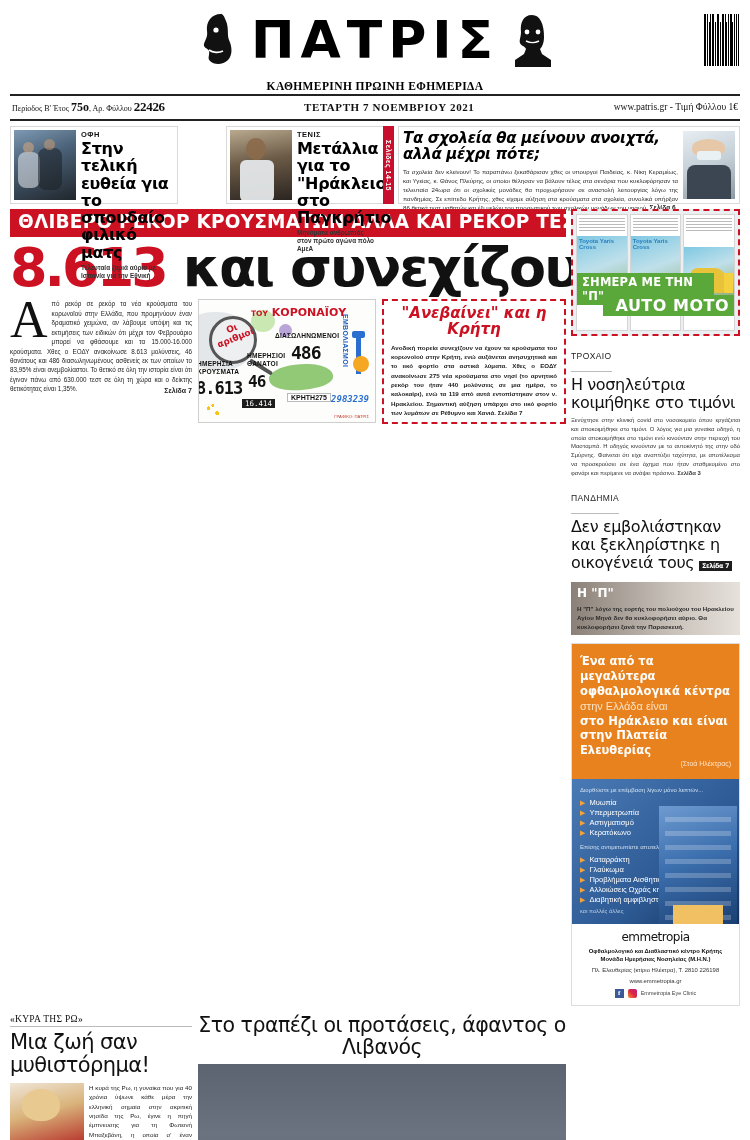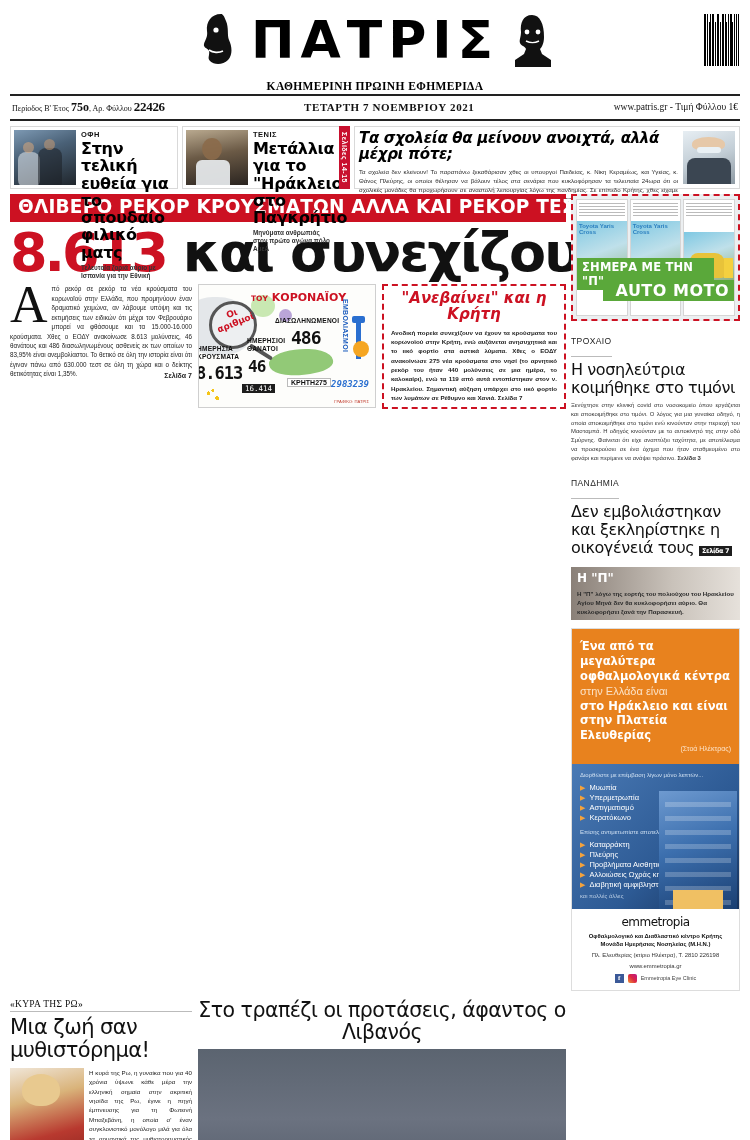--- a/index.html
+++ b/index.html
@@ -42,21 +42,21 @@
     font-family: "Liberation Serif", serif; font-size: 10px; padding: 3px 2px 4px;
     border-bottom: 2px solid #222;
   }
   .dateline .left { font-size: 8px; letter-spacing: 0; }
   .dateline .left b.big { font-size: 12px; }
   .dateline .left b.num { font-size: 13px; letter-spacing: -0.3px; }
   .dateline .center { font-weight: bold; font-size: 11px; letter-spacing: 0.6px; }
   .dateline .right { font-size: 9.5px; }
 
   
-  .teaser-strip { display: flex; gap: 4px; margin-top: 5px; height: 63px; }
+  .teaser-strip { display: flex; gap: 4px; margin-top: 5px; height: 78px; }
   .teaser-box {
     border: 1px solid #d9d9d9; display: flex; gap: 5px; padding: 3px;
     width: 168px; position: relative;
   }
   .teaser-photo { width: 62px; height: 100%; background: #6b7f8e; position: relative; overflow: hidden; }
   .ph-sport { background: linear-gradient(160deg,#7d99b3 0%,#4a6177 40%,#20262c 100%); }
   .ph-tennis { background: linear-gradient(170deg,#b9a98f 0%,#6b5a46 45%,#2a2420 100%); }
   .teaser-photo .blob { position: absolute; border-radius: 50%; opacity: .55; }
   .teaser-text { flex: 1; min-width: 0; }
   .kicker { font-size: 7.5px; font-weight: bold; letter-spacing: .5px; color: #111; }
@@ -64,21 +64,21 @@
     font-family: "DejaVu Sans", sans-serif; font-weight: bold;
     font-size: 16px; line-height: 1.08; letter-spacing: -0.3px; margin-top: 1px; color: #000;
   }
   .teaser-sub { font-size: 6.4px; line-height: 1.25; margin-top: 3px; color: #333; font-weight: bold; }
   .side-pages {
     position: absolute; right: -1px; top: -1px; bottom: -1px; width: 11px;
     background: #c8102e; color: #fff; font-size: 7px; font-weight: bold;
     writing-mode: vertical-rl; display: flex; align-items: center; justify-content: center;
     letter-spacing: .5px;
   }
-  .teaser-box.with-strip { padding-right: 13px; }
+  .teaser-box.with-strip { padding-right: 13px; margin-left: 44px; }
 
   .teaser-wide { flex: 1; border: 1px solid #d9d9d9; display: flex; padding: 4px; gap: 5px; }
   .teaser-wide .txt { flex: 1; min-width: 0; }
   .wide-head {
     font-family: "DejaVu Sans", sans-serif; font-style: italic; font-weight: bold;
     font-size: 15px; line-height: 1.05; letter-spacing: -0.3px; color: #000;
   }
   .wide-body { font-size: 6.1px; line-height: 1.48; margin-top: 4px; color: #2b2b2b; text-align: justify; }
   .wide-body b { font-size: 6.6px; }
   .pg-ref { font-weight: bold; }
@@ -471,21 +471,21 @@
               </div>
           </div>
           <div class="emm-intro" style="margin-top:5px;">Επίσης αντιμετωπίστε αποτελεσματικά</div>
           <div class="emm-list">
             <div class="emm-li">
                 <span class="bul">▶</span>
                 <span>Καταρράκτη</span>
               </div>
             <div class="emm-li">
                 <span class="bul">▶</span>
-                <span>Πλεύρης</span>
+                <span>Γλαύκωμα</span>
               </div>
             <div class="emm-li">
                 <span class="bul">▶</span>
                 <span>Προβλήματα Αισθητικής Οφθαλμολογίας</span>
               </div>
             <div class="emm-li">
                 <span class="bul">▶</span>
                 <span>Αλλοιώσεις Ωχράς κηλίδας</span>
               </div>
             <div class="emm-li">

